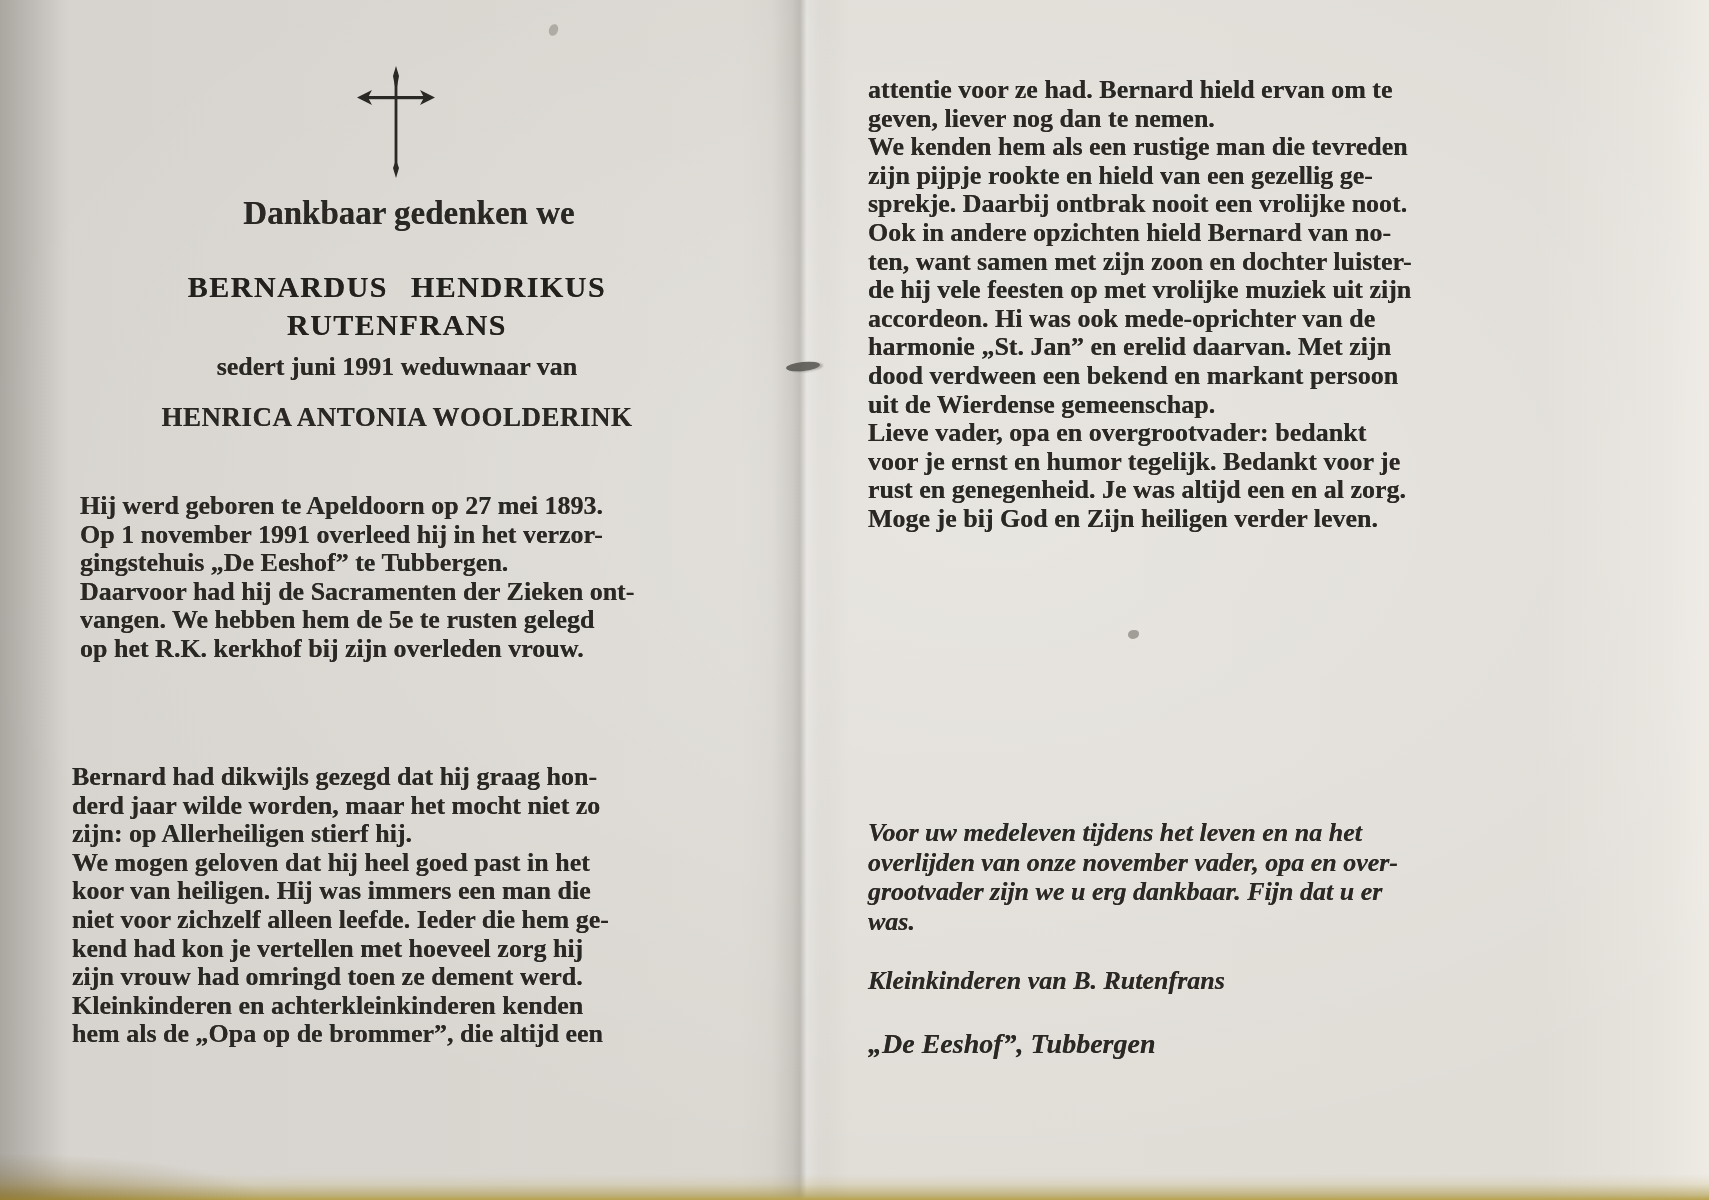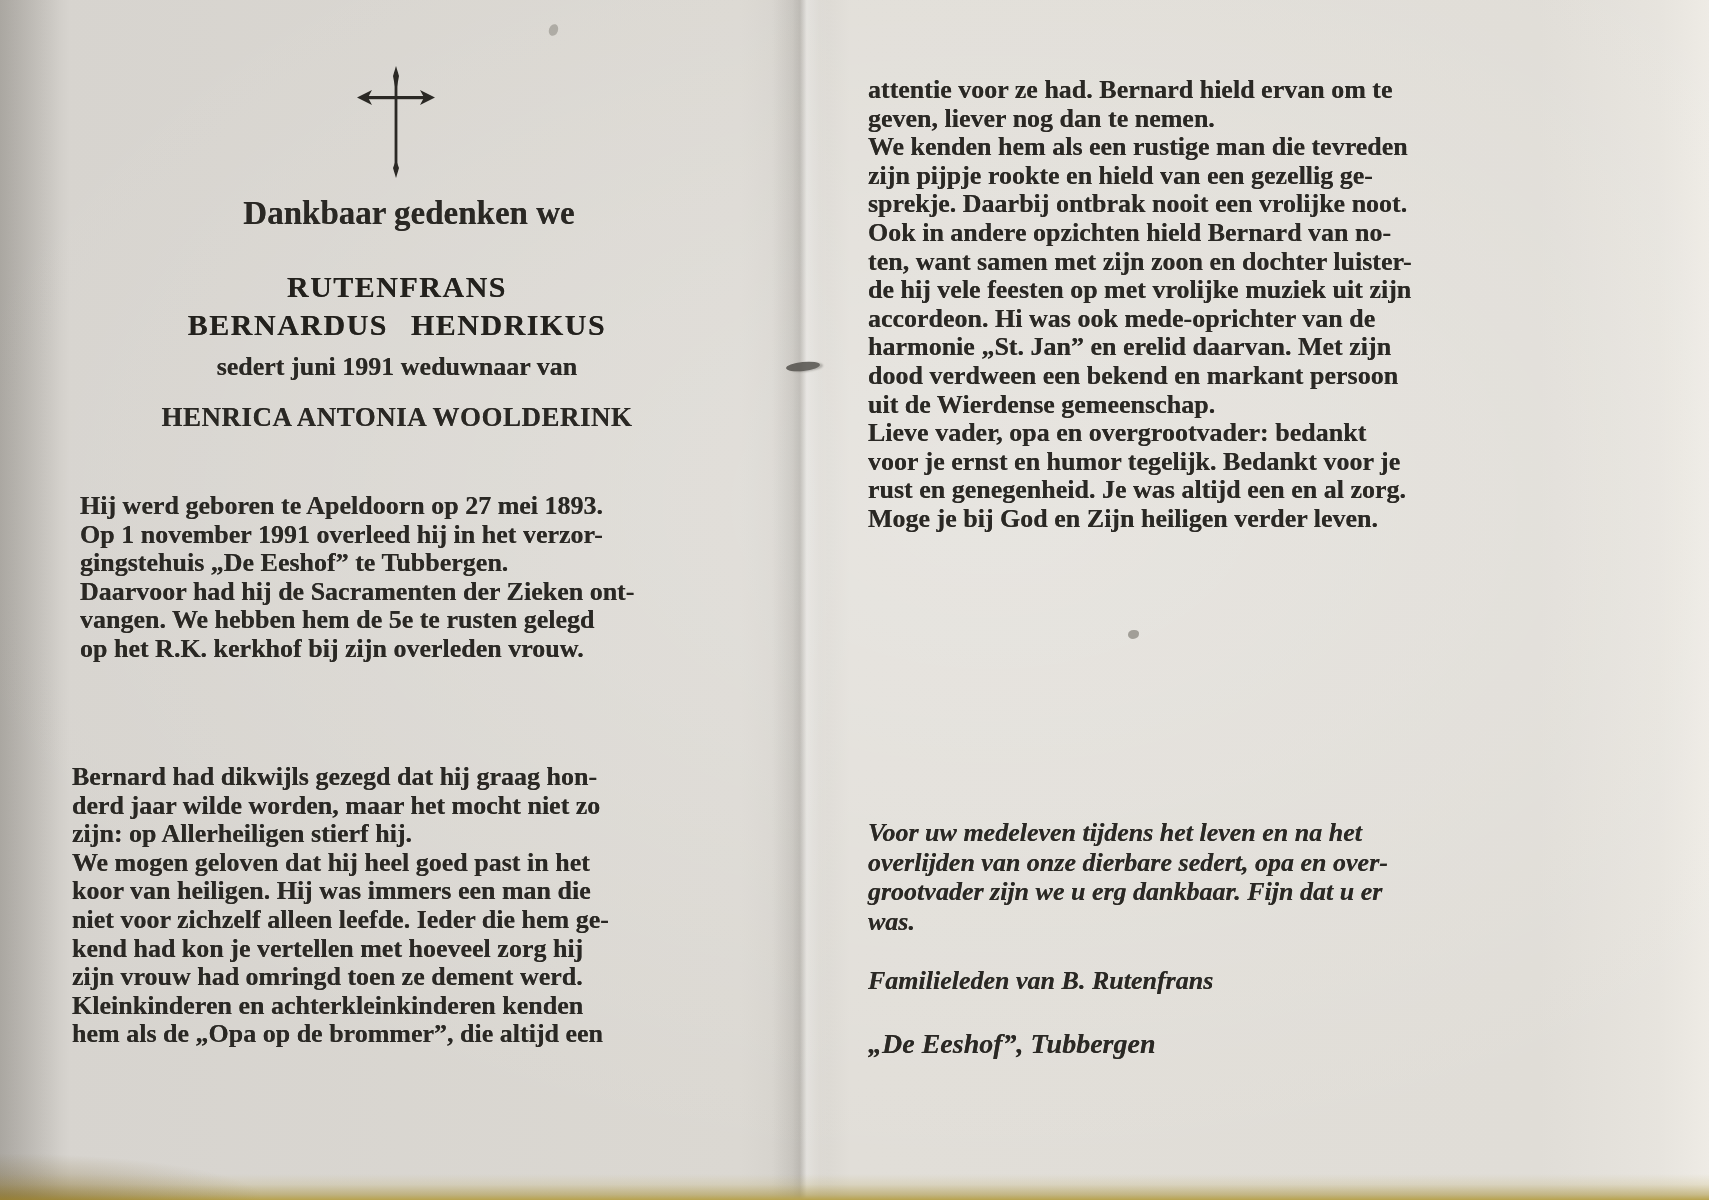--- a/index.html
+++ b/index.html
@@ -73,22 +73,22 @@
           <rect x="16" y="30" width="56" height="3.2"></rect>
           <polygon points="5,31.5 20,24 16,31.5 20,39"></polygon>
           <polygon points="83,31.5 68,24 72,31.5 68,39"></polygon>
         </g>
       </svg>
     </div>
 
     <div class="intro txt">Dankbaar gedenken we</div>
 
     <div class="name txt">
+      <div>BERNARDUS HENDRIKUS</div>
       <div>RUTENFRANS</div>
-      <div>BERNARDUS HENDRIKUS</div>
     </div>
 
     <div class="widow-intro txt">sedert juni 1991 weduwnaar van</div>
     <div class="widow-name txt">HENRICA ANTONIA WOOLDERINK</div>
 
     <div class="para para1 txt">Hij werd geboren te Apeldoorn op 27 mei 1893.
 Op 1 november 1991 overleed hij in het verzor-
 gingstehuis „De Eeshof” te Tubbergen.
 Daarvoor had hij de Sacramenten der Zieken ont-
 vangen. We hebben hem de 5e te rusten gelegd
@@ -116,23 +116,23 @@
 de hij vele feesten op met vrolijke muziek uit zijn
 accordeon. Hi was ook mede-oprichter van de
 harmonie „St. Jan” en erelid daarvan. Met zijn
 dood verdween een bekend en markant persoon
 uit de Wierdense gemeenschap.
 Lieve vader, opa en overgrootvader: bedankt
 voor je ernst en humor tegelijk. Bedankt voor je
 rust en genegenheid. Je was altijd een en al zorg.
 Moge je bij God en Zijn heiligen verder leven.</div>
     <div class="para thanks txt">Voor uw medeleven tijdens het leven en na het
-overlijden van onze dierbare sedert, opa en over-
+overlijden van onze november vader, opa en over-
 grootvader zijn we u erg dankbaar. Fijn dat u er
 was.</div>
-    <div class="sig txt">Familieleden van B. Rutenfrans</div>
+    <div class="sig txt">Kleinkinderen van B. Rutenfrans</div>
     <div class="place txt">„De Eeshof”, Tubbergen</div>
   </div>
 
   <div class="ink-smudge"></div>
   <div class="paper-speck"></div>
 
 </div>
 
 </body></html>

